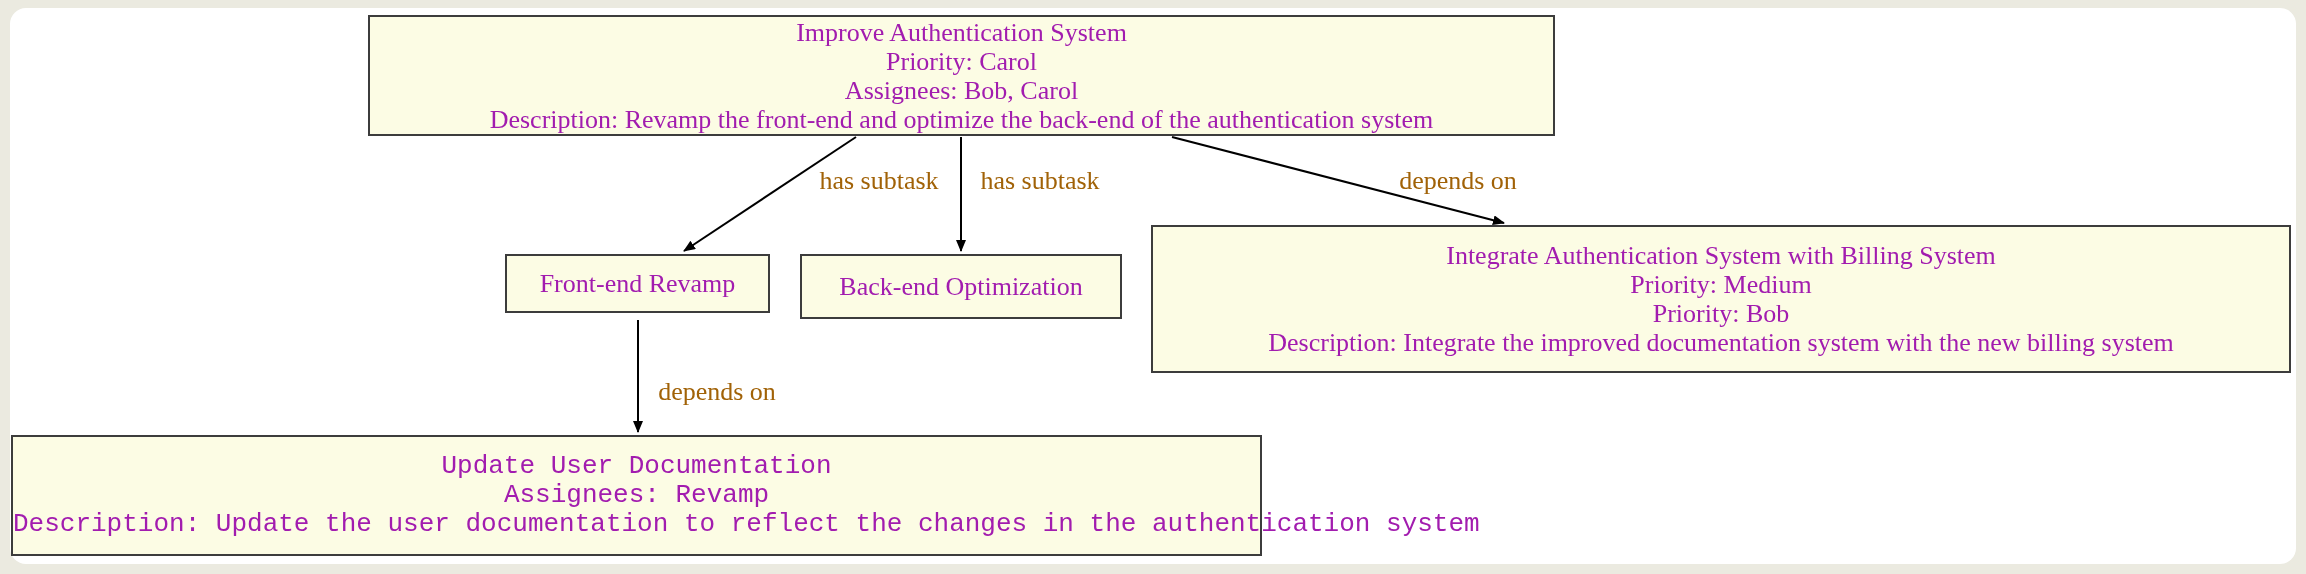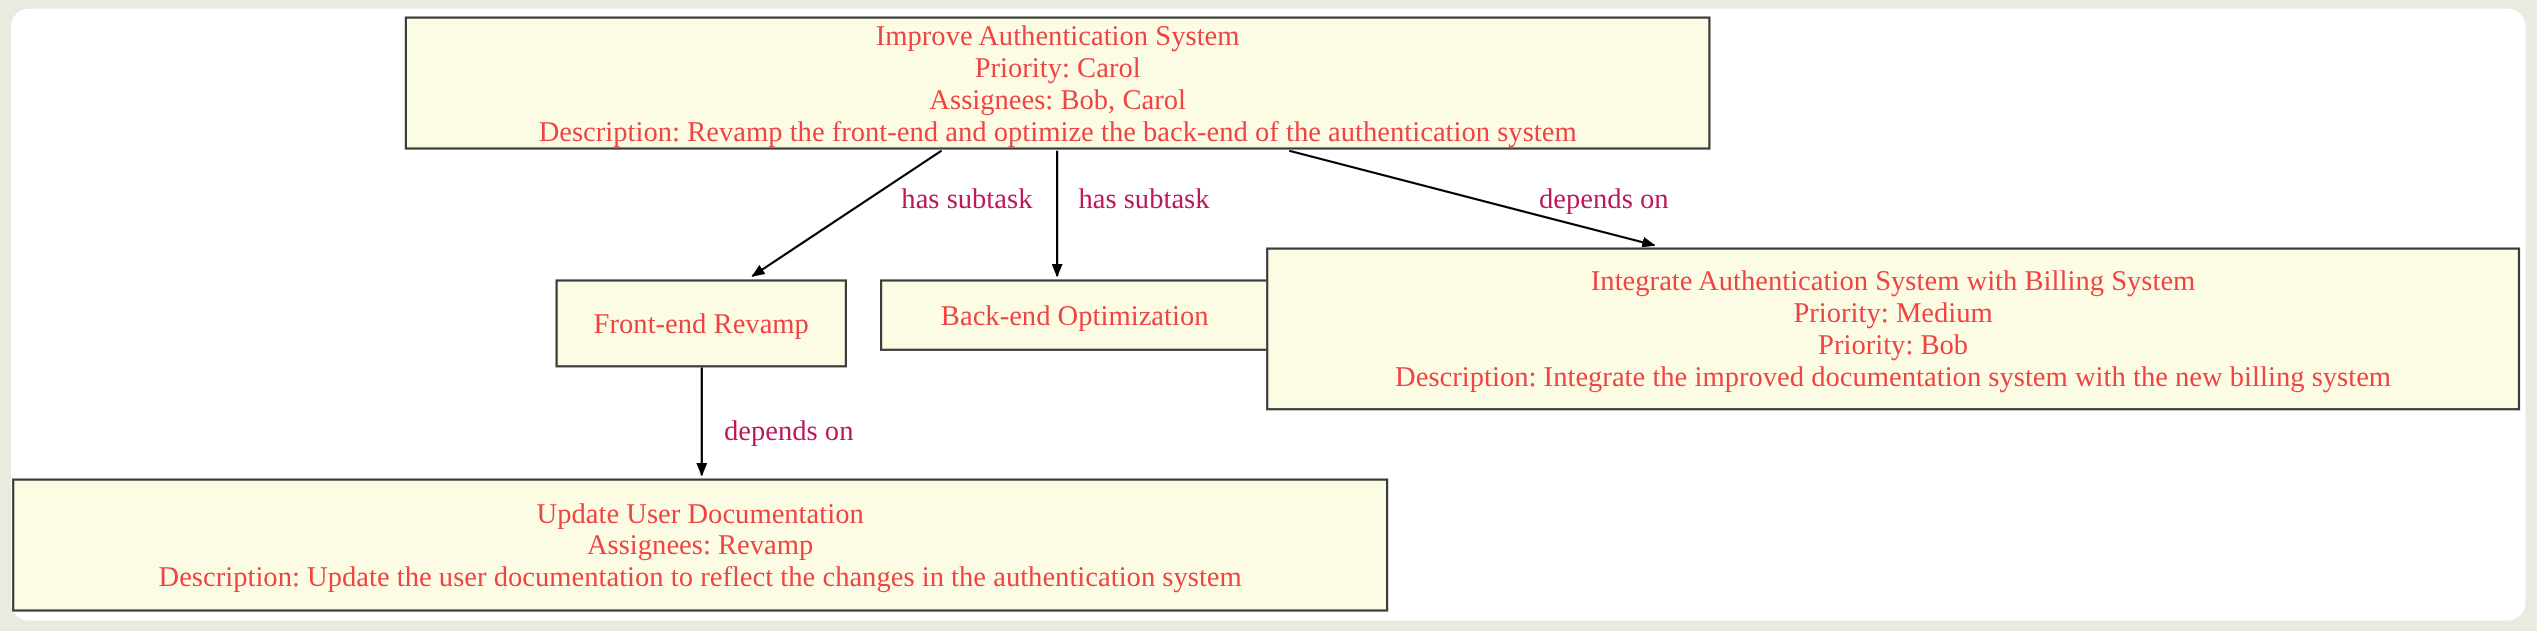--- a/index.html
+++ b/index.html
@@ -26,43 +26,43 @@
     top: 0;
     width: 2306px;
     height: 574px;
     pointer-events: none;
   }
   .node {
     position: absolute;
     background: #FCFCE4;
     border: 2px solid #3C3C3C;
     box-sizing: border-box;
-    color: #ef4444;
+    color: #a21caf;
     font-size: 26px;
     line-height: 29px;
     text-align: center;
     display: flex;
     flex-direction: column;
     justify-content: center;
     white-space: nowrap;
   }
   .node .line { display: block; }
   .edge-label {
     position: absolute;
     transform: translate(-50%, -50%);
     font-size: 26px;
-    color: #be185d;
+    color: #a16207;
     white-space: nowrap;
   }
   
   #node-improve     { left: 368px;  top: 15px;  width: 1187px; height: 121px; }
-  #node-frontend    { left: 505px;  top: 254px; width: 265px;  height: 80px;  }
-  #node-backend     { left: 800px;  top: 254px; width: 354px;  height: 65px;  }
+  #node-frontend    { left: 505px;  top: 254px; width: 265px;  height: 59px;  }
+  #node-backend     { left: 800px;  top: 254px; width: 322px;  height: 65px;  }
   #node-integrate   { left: 1151px; top: 225px; width: 1140px; height: 148px; }
-  #node-update-docs { left: 11px;   top: 435px; width: 1251px; height: 121px; }
+  #node-update-docs { left: 11px;   top: 435px; width: 1251px; height: 121px; font-family: Liberation Mono, monospace; }
   
   #label-e1 { left: 879px;  top: 181px; }
   #label-e2 { left: 1040px; top: 181px; }
   #label-e3 { left: 1458px; top: 181px; }
   #label-e4 { left: 717px;  top: 392px; }
 </style>
 </head>
 <body>
 
 <div class="canvas"></div>

